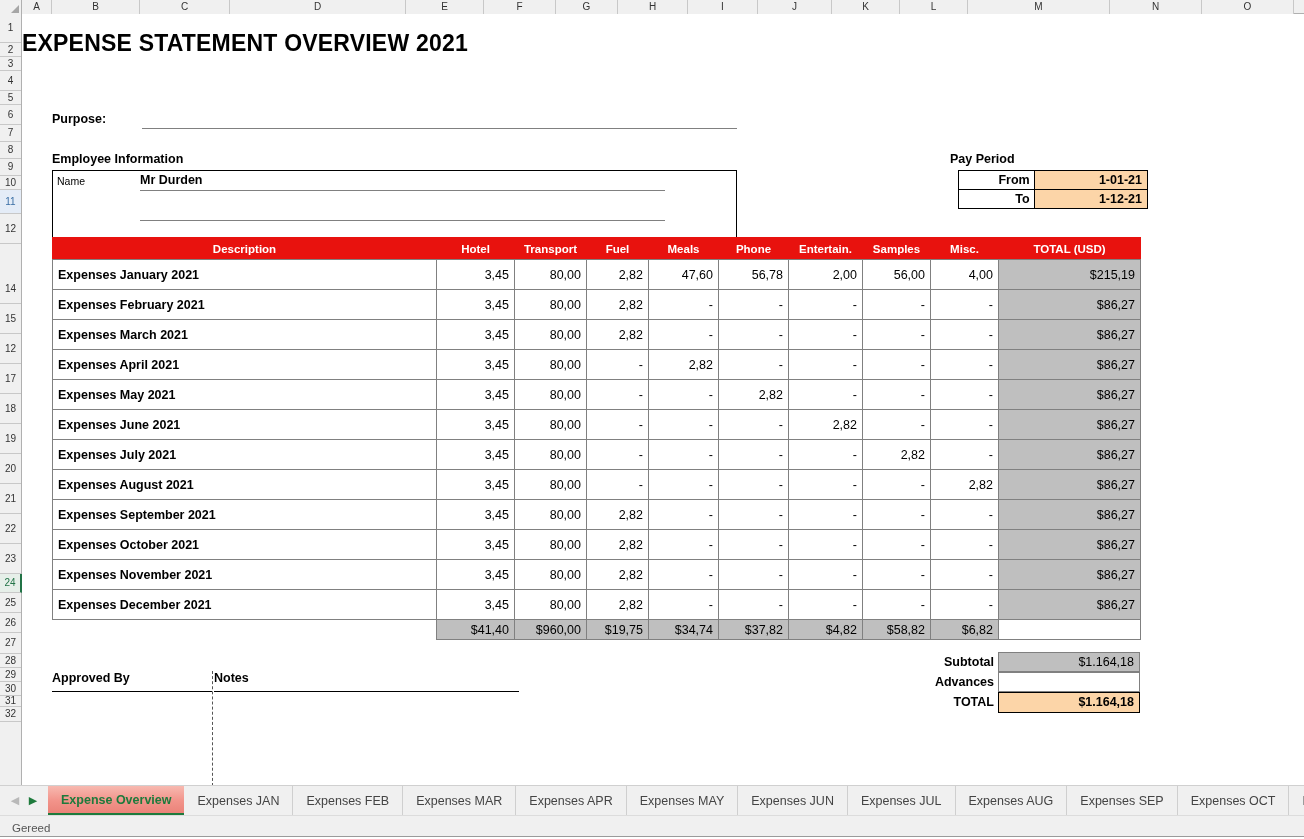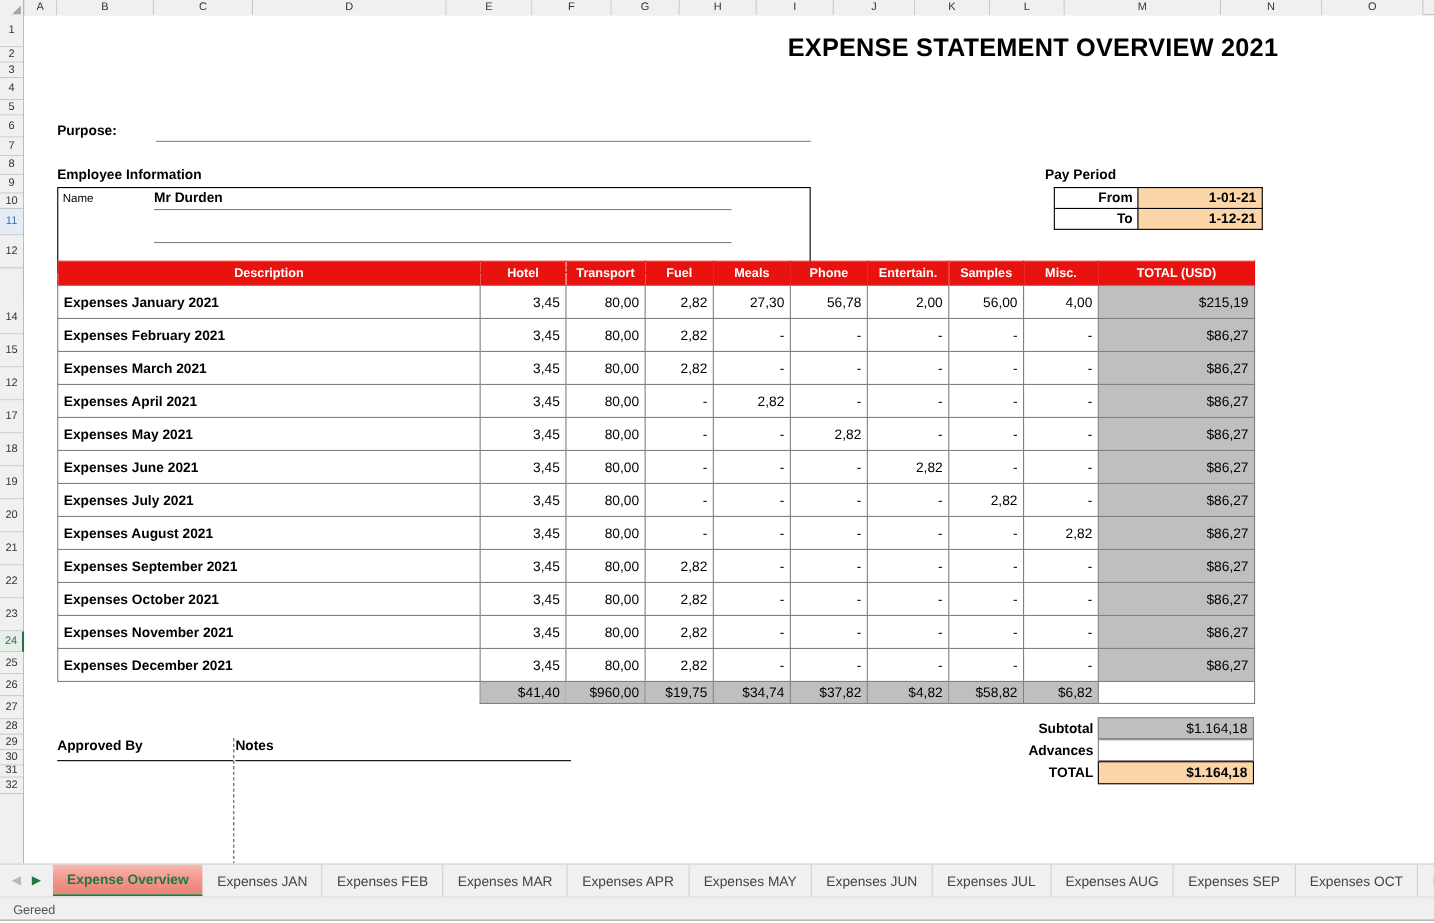--- a/index.html
+++ b/index.html
@@ -64,21 +64,21 @@
   .sheet {
     position: absolute; top: 14px; left: 22px;
     width: 1282px; height: 771px;
     background: #ffffff;
     overflow: hidden;
   }
   .cellabs { position: absolute; }
 
   .title {
     font-size: 23px; font-weight: bold; color: #000;
-    text-align: right; letter-spacing: 0.2px;
+    text-align: left; letter-spacing: 0.2px;
   }
   .lbl-bold { font-size: 12.5px; font-weight: bold; color: #000; }
   .lbl-sm { font-size: 10.5px; color: #000; }
   .uline { border-bottom: 1px solid #808080; }
   .uline-dark { border-bottom: 1.5px solid #000; }
 
   .box-emp { border: 1.5px solid #000; }
 
   
   .pp-table { border: 1.5px solid #000; border-collapse: collapse; }
@@ -302,21 +302,21 @@
             <th>Misc.</th>
             <th>TOTAL (USD)</th>
           </tr>
       </thead>
       <tbody id="exp-body">
           <tr>
             <td class="desc">Expenses January 2021</td>
             <td class="num">3,45</td>
             <td class="num">80,00</td>
             <td class="num">2,82</td>
-            <td class="num">27,30</td>
+            <td class="num">47,60</td>
             <td class="num">56,78</td>
             <td class="num">2,00</td>
             <td class="num">56,00</td>
             <td class="num">4,00</td>
             <td class="total">$215,19</td>
           </tr>
           <tr>
             <td class="desc">Expenses February 2021</td>
             <td class="num">3,45</td>
             <td class="num">80,00</td>

